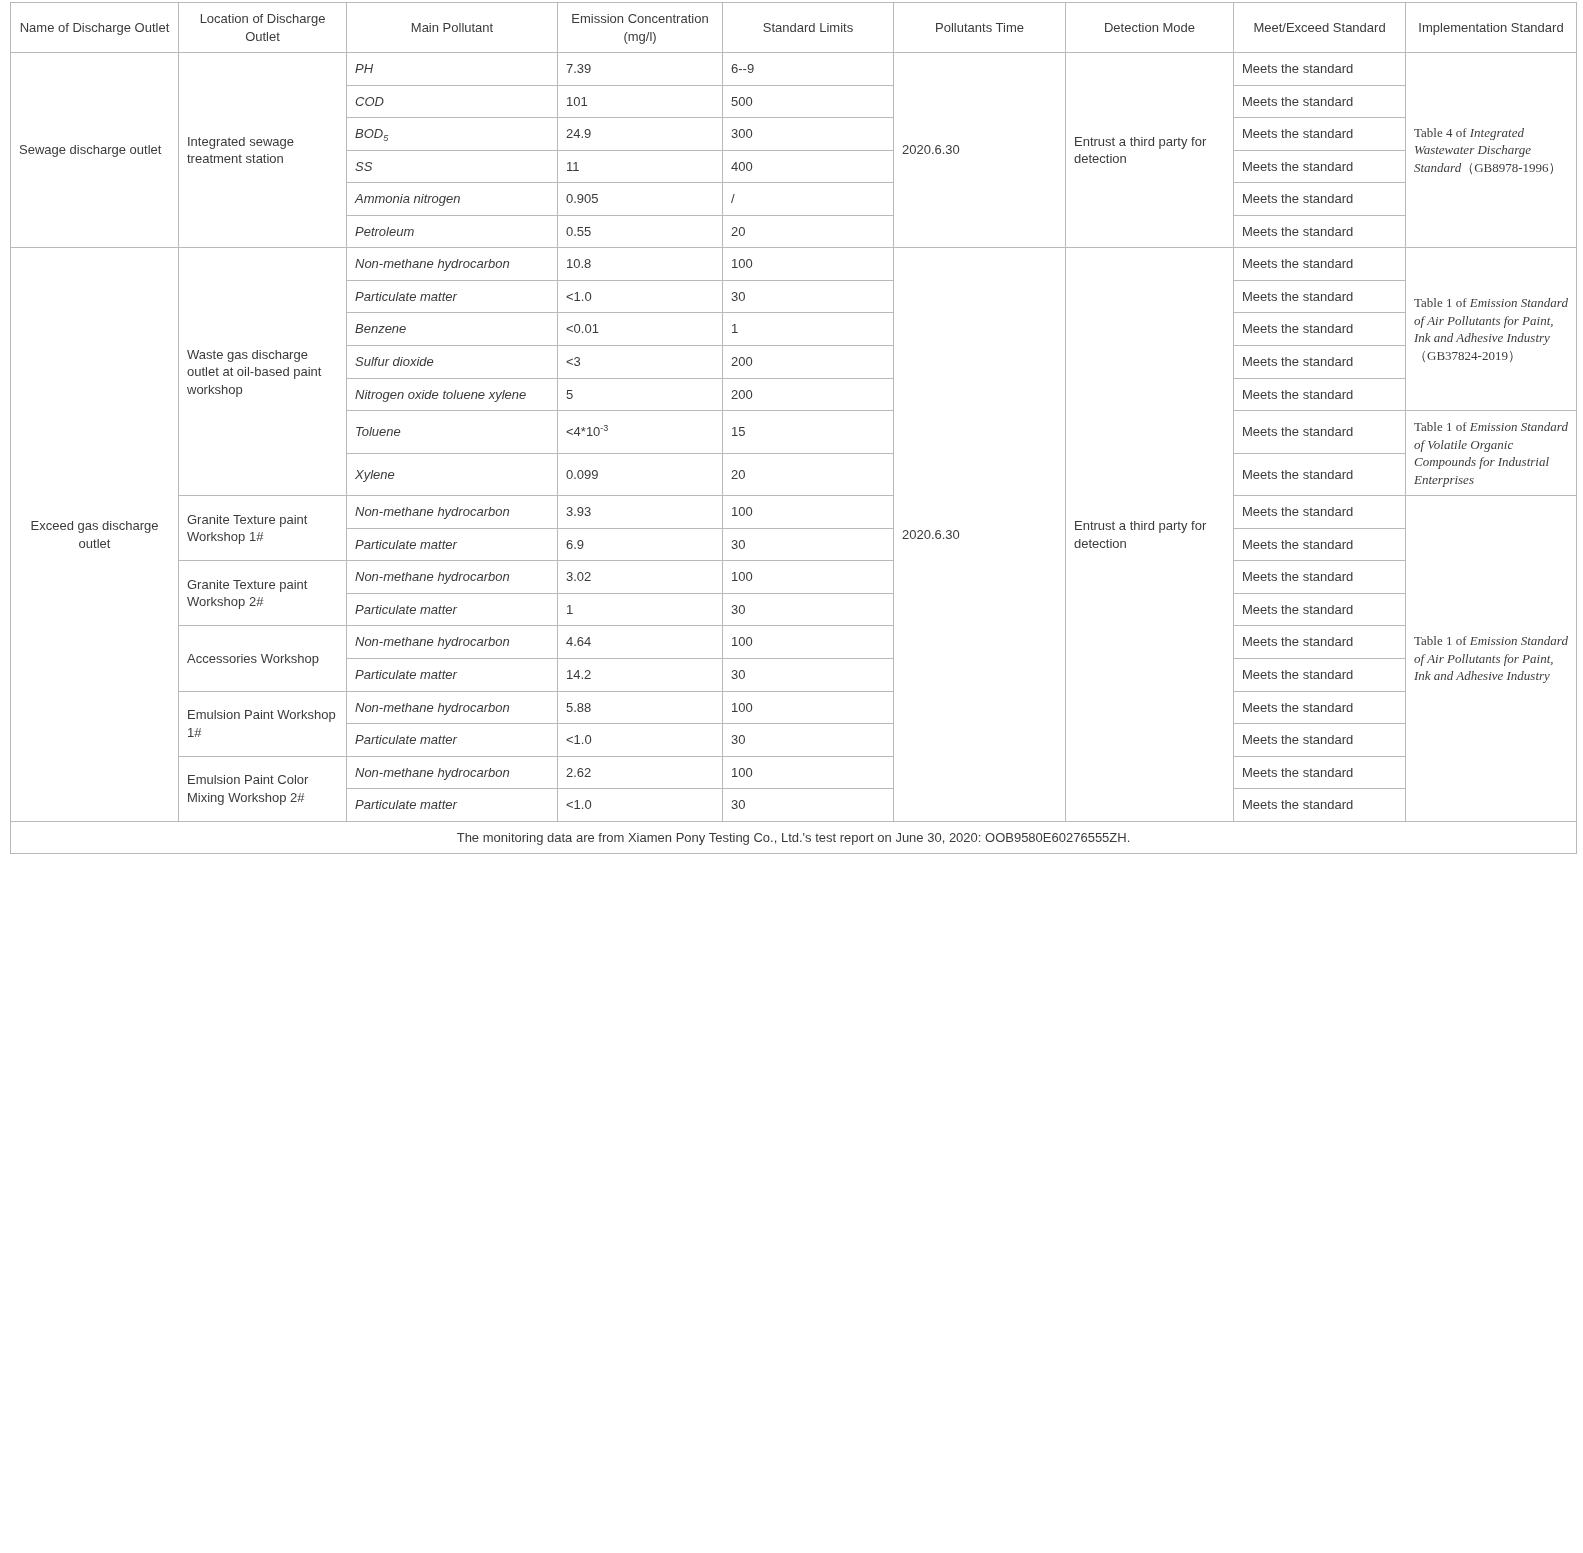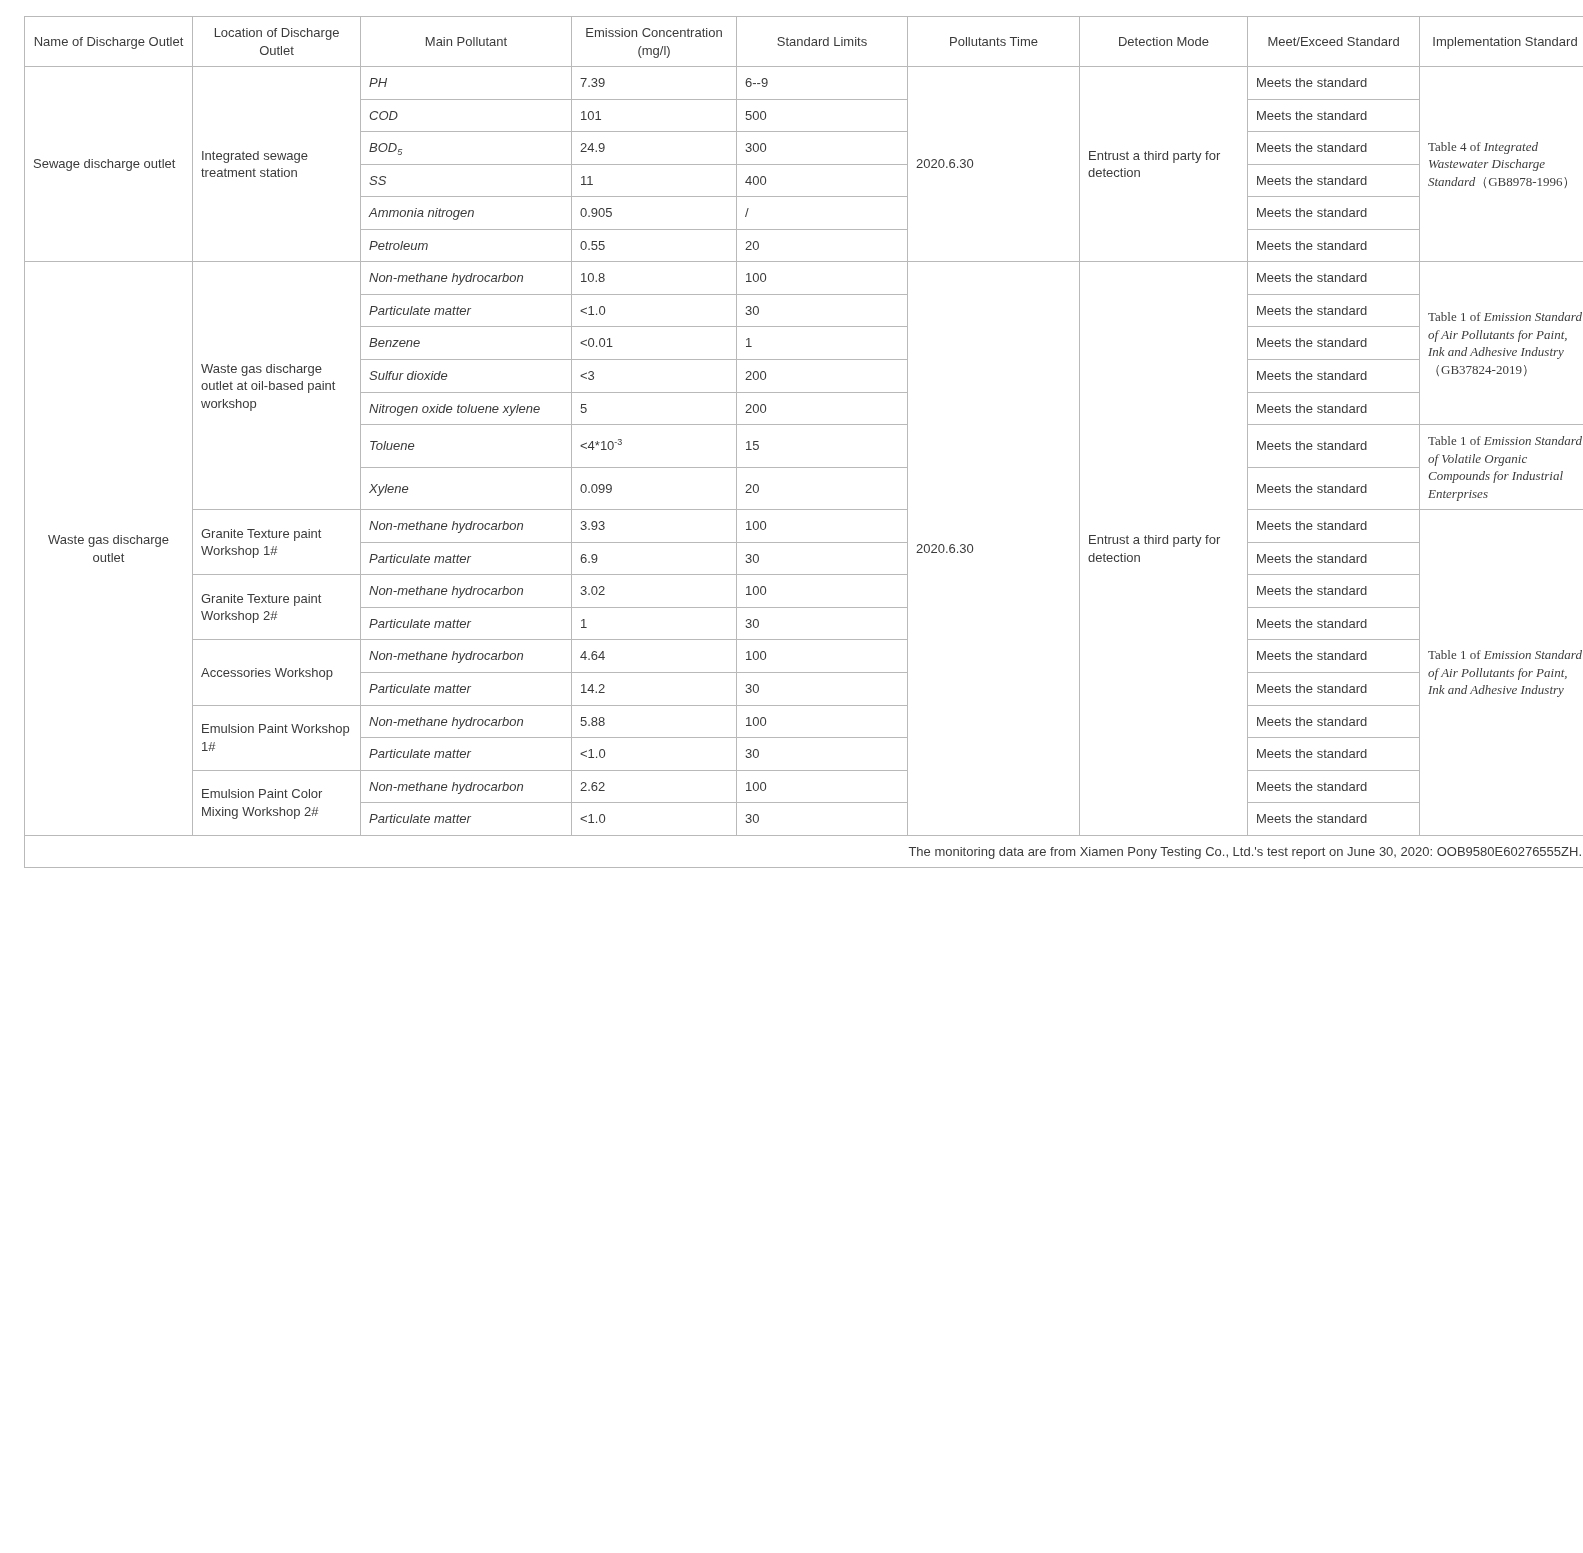--- a/index.html
+++ b/index.html
@@ -8,21 +8,21 @@
     background: #ffffff;
   }
   body {
     font-family: "Liberation Sans", sans-serif;
     color: #3b3b3b;
     font-size: 13px;
   }
   #sheet {
     width: 1546px;
     box-sizing: border-box;
-    padding: 16px;
+    padding: 2px;
   }
   table.emission {
     border-collapse: collapse;
     width: 1566px;
     margin: 0 8px;
     table-layout: fixed;
   }
   table.emission td, table.emission th {
     border: 1px solid #b9b9b9;
     padding: 7px 8px;
@@ -58,21 +58,21 @@
 
   .pollutant-cell { padding-left: 10px; font-style: italic; }
   .vmid { vertical-align: middle; }
   em.ital { font-style: italic; }
   sub { font-size: 9px; vertical-align: baseline; position: relative; top: 3px; }
   sup { font-size: 9px; vertical-align: baseline; position: relative; top: -5px; }
 
   .footnote-row td {
     border: 1px solid #b9b9b9;
     padding: 12px 10px 14px 10px;
-    text-align: right;
+    text-align: center;
     font-size: 13px;
   }
   .std-cell { line-height: 1.5; font-family: Liberation Serif, serif; }
   .firstcol { padding-left: 10px; }
 </style>
 </head>
 <body>
 
 <div id="sheet">
   <table class="emission">
@@ -138,21 +138,21 @@
         <td class="cl">Meets the standard</td>
       </tr>
       <tr>
         <td class="cl pollutant-cell">Petroleum</td>
         <td class="cl">0.55</td>
         <td class="cl">20</td>
         <td class="cl">Meets the standard</td>
       </tr>
 
       <tr>
-        <td class="ct firstcol vmid" rowspan="17">Waste gas discharge outlet</td>
+        <td class="ct firstcol vmid" rowspan="17">Exceed gas discharge outlet</td>
         <td class="cl vmid" rowspan="7">Waste gas discharge outlet at oil-based paint workshop</td>
         <td class="cl pollutant-cell">Non-methane hydrocarbon</td>
         <td class="cl">10.8</td>
         <td class="cl">100</td>
         <td class="cl vmid" rowspan="17">2020.6.30</td>
         <td class="cl vmid" rowspan="17">Entrust a third party for detection</td>
         <td class="cl">Meets the standard</td>
         <td class="cl vmid std-cell" rowspan="5"><span>Table 1 of </span><em class="ital">Emission Standard of Air Pollutants for Paint, Ink and Adhesive Industry</em><span>（GB37824-2019）</span></td>
       </tr>
       <tr>

